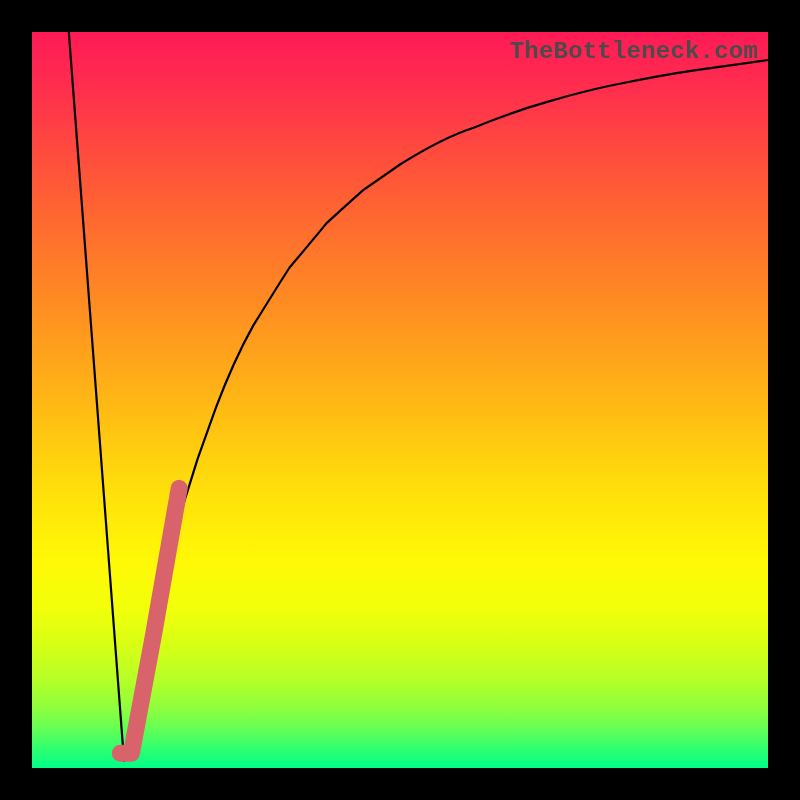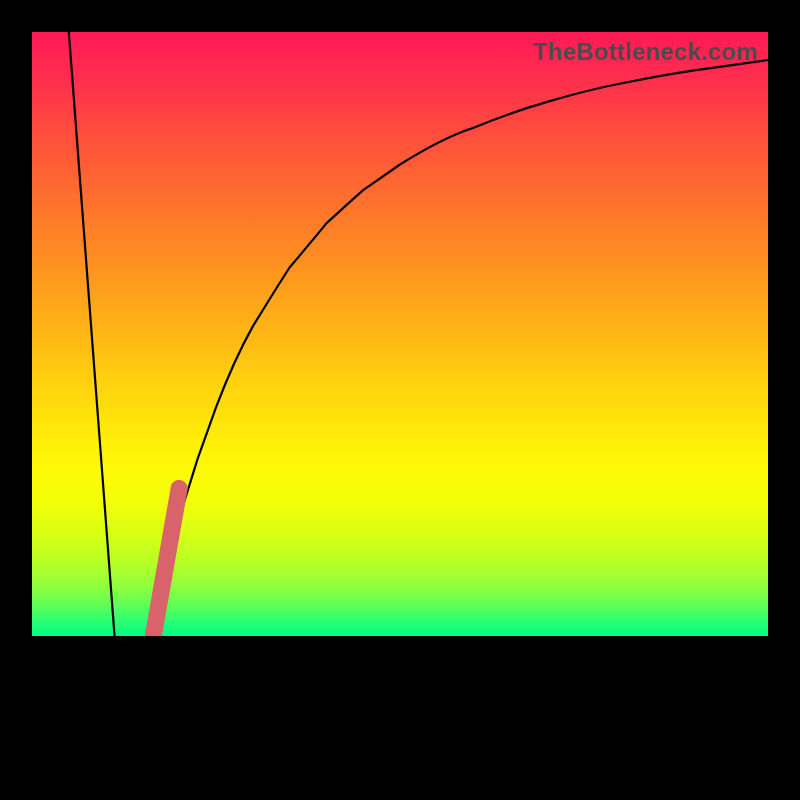--- a/index.html
+++ b/index.html
@@ -15,22 +15,23 @@
     position: relative;
     width: 800px;
     height: 800px;
     background: #000;
   }
   .plot-area {
     position: absolute;
     left: 32px;
     top: 32px;
     width: 736px;
-    height: 604px;
+    height: 736px;
     overflow: hidden;
+    font-family: Liberation Mono, monospace;
   }
   .gradient-bg {
     position: absolute;
     inset: 0;
     background: linear-gradient(
       to bottom,
       #ff1a56 0%,
       #ff2f4d 8%,
       #ff4a3e 16%,
       #ff6432 24%,

